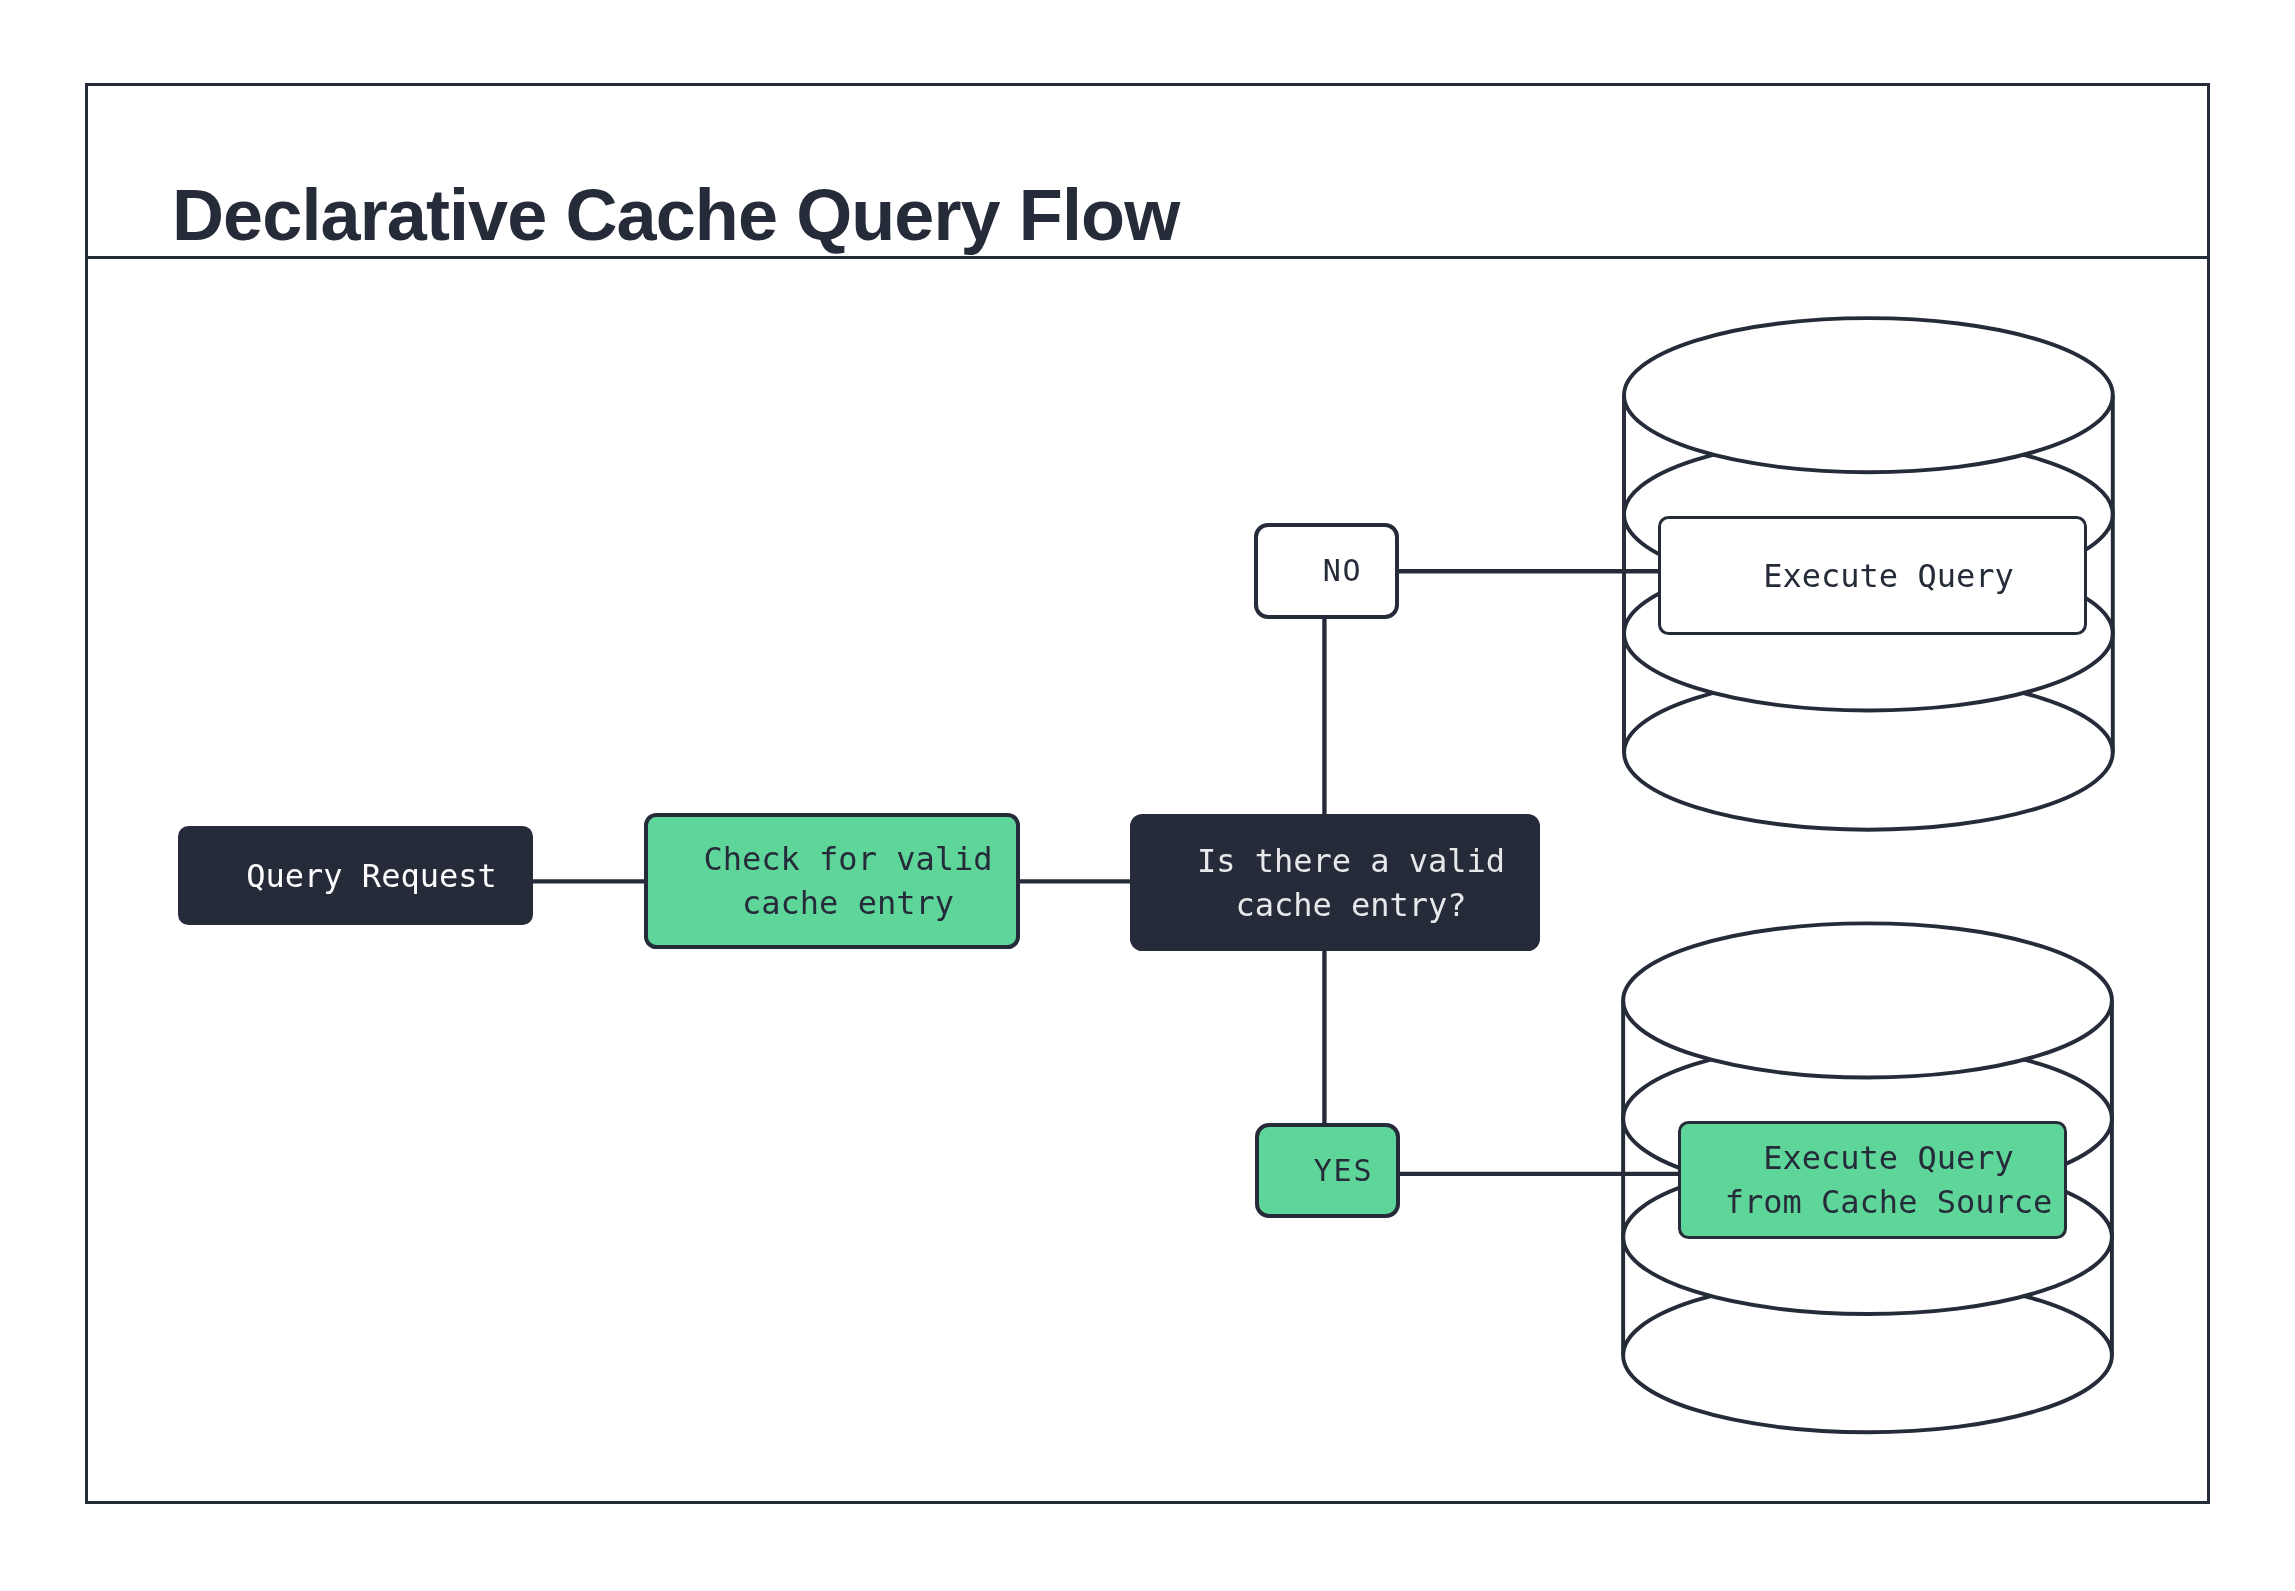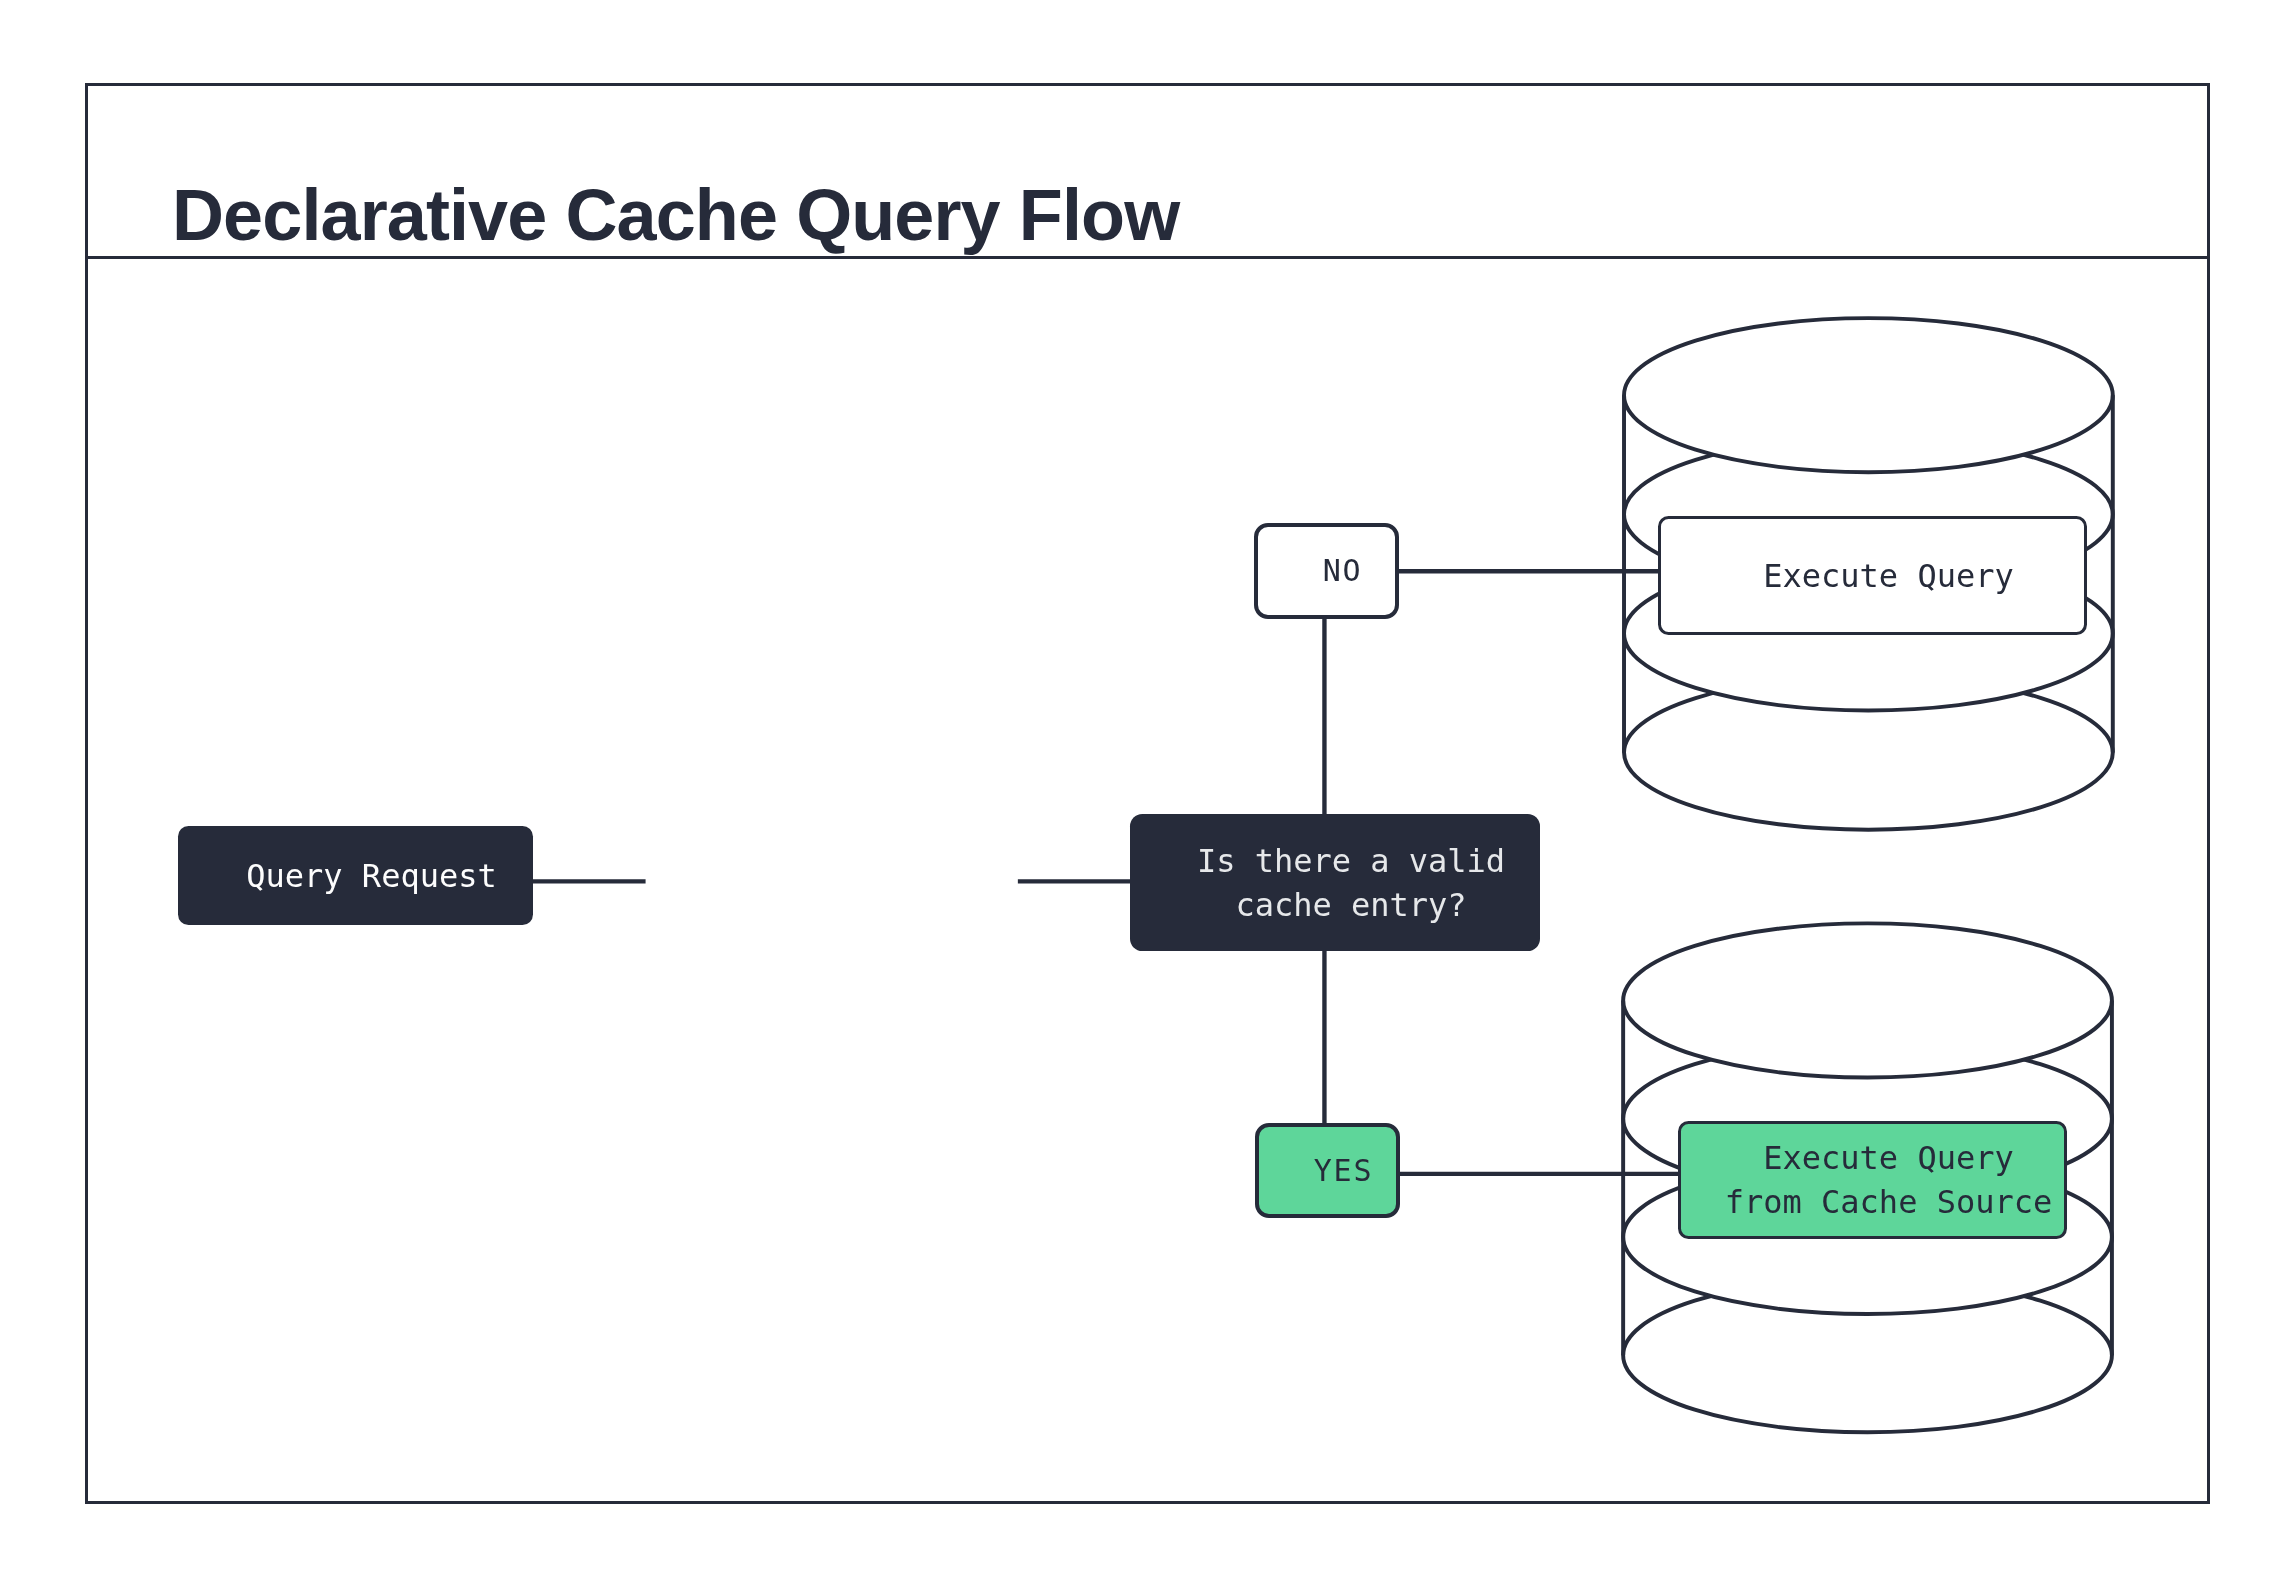--- a/index.html
+++ b/index.html
@@ -87,20 +87,24 @@
       <ellipse cx="2132" cy="1142" rx="279" ry="88"></ellipse>
       <line x1="1853" y1="1142" x2="1853" y2="1547"></line>
       <line x1="2411" y1="1142" x2="2411" y2="1547"></line>
     </g>
   </svg>
 
   <div class="node node--dark node--query">
     <span>Query Request</span>
   </div>
 
+  <div class="node node--check">
+    <span>Check for valid</span>
+    <span>cache entry</span>
+  </div>
 
   <div class="node node--decision">
     <span>Is there a valid</span>
     <span>cache entry?</span>
   </div>
 
   <div class="node node--no">
     <span>NO</span>
   </div>
 

